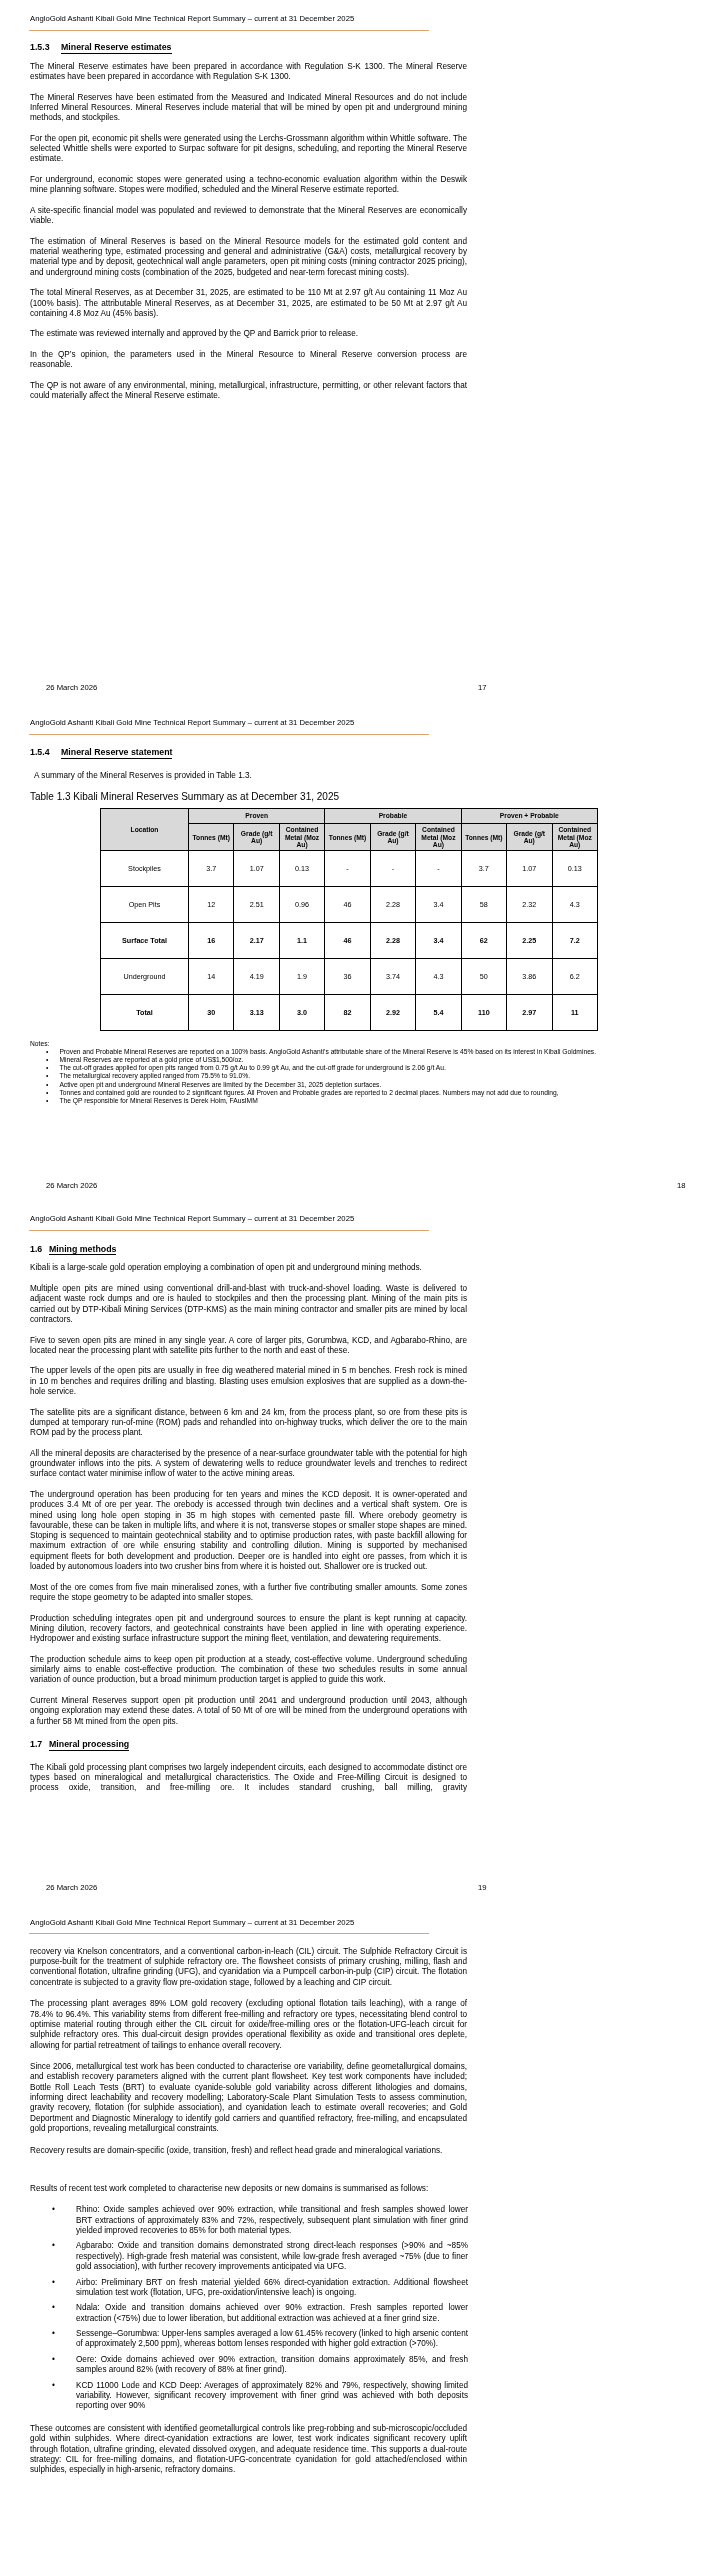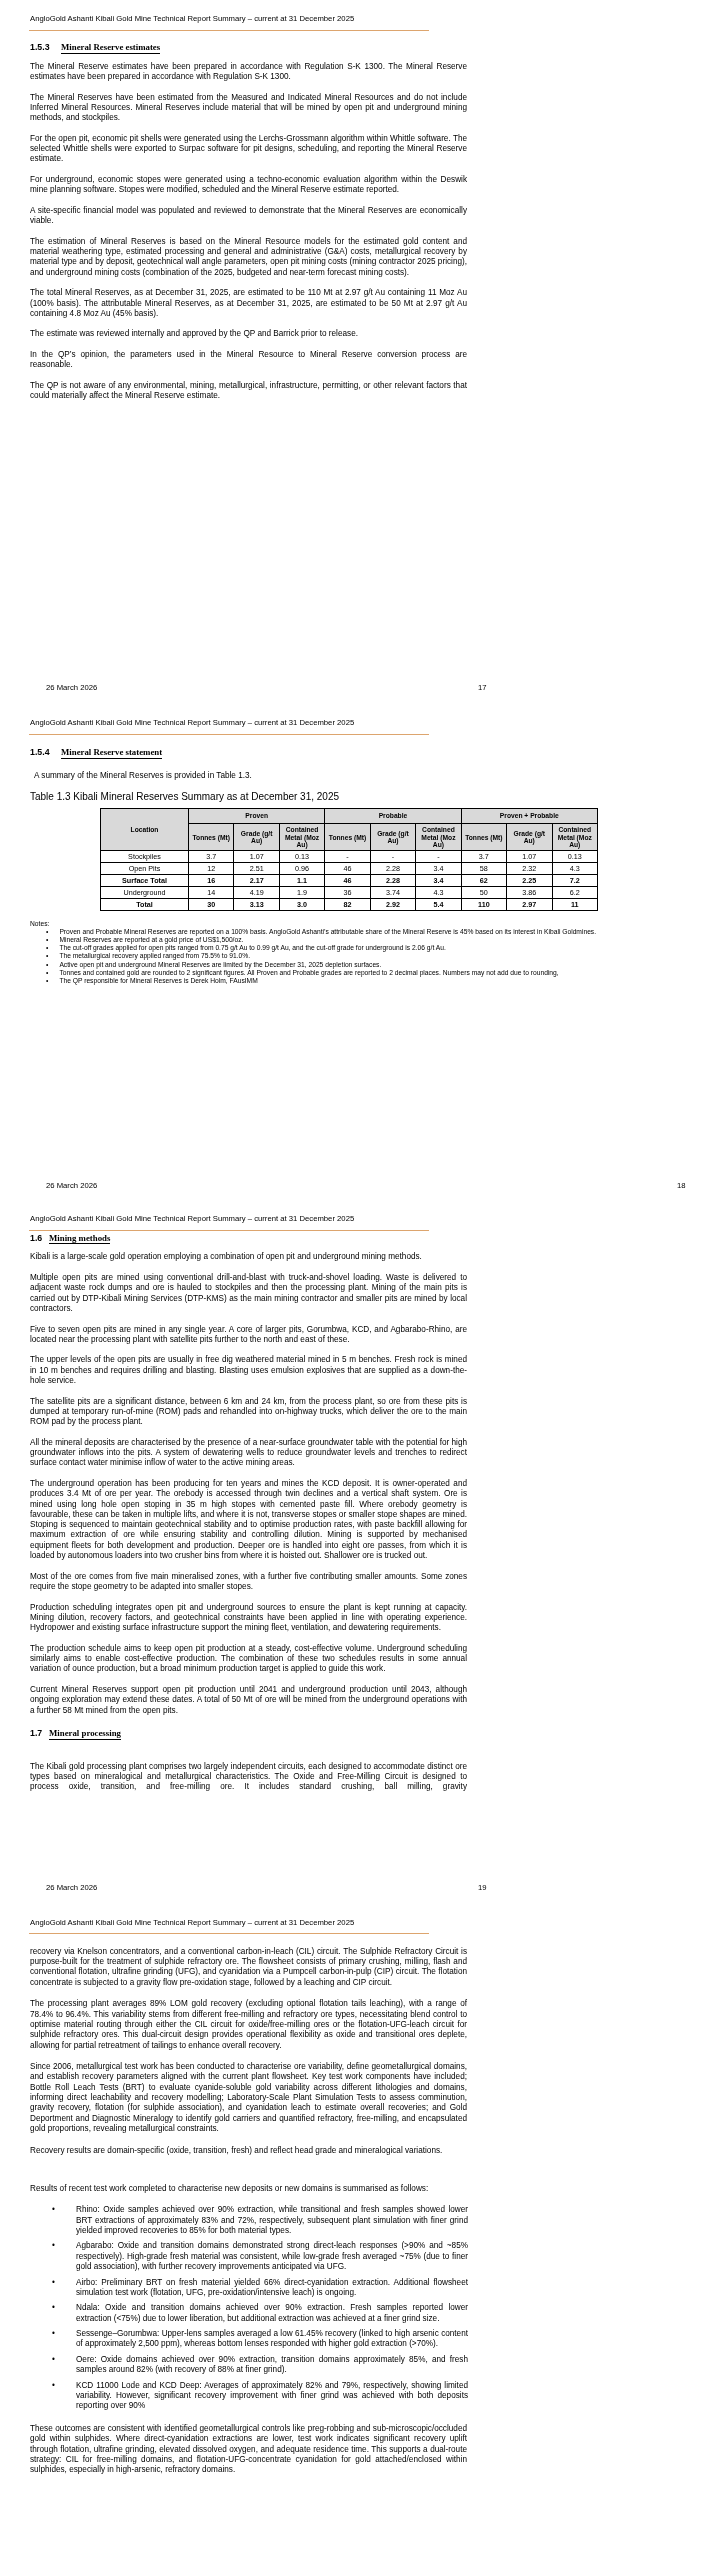--- a/index.html
+++ b/index.html
@@ -10,40 +10,40 @@
   #page3{top:1200px;height:703px;}
   #page4{top:1904px;height:703px;}
 
   .running-header{margin:13.4px 0 0 30px;font-size:7.7px;line-height:9.3px;}
   .rule{margin:6.2px 0 0 29px;width:400px;height:0;border-top:1.5px solid #dda56e;}
 
   .section-heading{margin:11.3px 0 0 30px;font-size:8.8px;line-height:10.3px;font-weight:bold;}
   .section-heading .num{display:inline-block;}
   .num-w60{width:31px;}
   .num-w37{width:19px;}
-  .section-heading .ttl{border-bottom:1px solid #000;padding-bottom:0.5px;font-family:Liberation Serif, serif;}
+  .section-heading .ttl{border-bottom:1px solid #000;padding-bottom:0.5px;}
 
   .para{margin:10.3px 0 0 30px;width:437px;font-size:8.2px;line-height:10.3px;text-align:justify;}
   .para.first{margin-top:9.3px;}
   .cont-start{text-align-last:justify;}
 
   .footer{position:absolute;left:16px;width:703px;height:10.3px;font-size:7.7px;}
   .footer .f-date{position:absolute;left:30px;}
   .footer .f-num{position:absolute;left:462px;}
   .footer .f-num.far-right{left:661px;}
 
   
   .tbl-intro{margin:13.4px 0 0 34px;width:433px;font-size:8.2px;line-height:10.3px;}
   .tbl-caption{margin:10.3px 0 0 30px;width:464px;font-size:10px;line-height:10.3px;}
   table.res{border-collapse:collapse;margin:6.2px 0 0 100px;width:498px;table-layout:fixed;border:1px solid #000;}
   table.res col.c-loc{width:88px;}
   table.res th,table.res td{border:0.5px solid #000;text-align:center;vertical-align:middle;}
   table.res thead th{background:#d9d9d9;font-size:6.7px;font-weight:bold;padding:1.5px 1px;line-height:7.7px;}
   table.res thead tr.grp th{height:11.3px;}
-  table.res tbody td{font-size:7.2px;padding:1px 1px;height:7.7px;}
+  table.res tbody td{font-size:7.2px;padding:13px 1px;height:7.7px;}
   table.res tbody tr.row-bold td{font-weight:bold;border-top:1px solid #000;}
   table.res thead tr.sub th{border-bottom:1px solid #000;}
 
   .notes-label{margin:8.2px 0 0 30px;font-size:6.7px;line-height:8.2px;}
   .note{display:flex;margin:0 0 0 46px;width:556px;font-size:6.7px;line-height:8.2px;}
   .note .dot{width:13.4px;flex:0 0 13.4px;}
   .note .txt{flex:1;}
   .note:first-of-type{margin-top:3.1px;}
 
   
@@ -214,38 +214,38 @@
 
   <div class="footer" style="top:475px">
     <span class="f-date">26 March 2026</span>
     <span class="f-num far-right">18</span>
   </div>
 </section>
 
 <section class="page" id="page3">
   <div class="running-header" style="margin-top:14.4px">AngloGold Ashanti Kibali Gold Mine Technical Report Summary – current at 31 December 2025</div>
   <div class="rule"></div>
-  <div class="section-heading" style="margin-top:2px">
+  <div class="section-heading" style="margin-top:13px">
     <span class="num num-w37">1.6</span><span class="ttl">Mining methods</span>
   </div>
   <p class="para first">Kibali is a large-scale gold operation employing a combination of open pit and underground mining methods.</p>
   <p class="para">Multiple open pits are mined using conventional drill-and-blast with truck-and-shovel loading. Waste is delivered to adjacent waste rock dumps and ore is hauled to stockpiles and then the processing plant.  Mining of the main pits is carried out by DTP-Kibali Mining Services (DTP-KMS) as the main mining contractor and smaller pits are mined by local contractors.</p>
   <p class="para">Five to seven open pits are mined in any single year.  A core of larger pits, Gorumbwa, KCD, and Agbarabo-Rhino, are located near the processing plant with satellite pits further to the north and east of these.</p>
   <p class="para">The upper levels of the open pits are usually in free dig weathered material mined in 5 m benches. Fresh rock is mined in 10 m benches and requires drilling and blasting. Blasting uses emulsion explosives that are supplied as a down-the-hole service.</p>
   <p class="para">The satellite pits are a significant distance, between 6 km and 24 km, from the process plant, so ore from these pits is dumped at temporary run-of-mine (ROM) pads and rehandled into on-highway trucks, which deliver the ore to the main ROM pad by the process plant.</p>
   <p class="para">All the mineral deposits are characterised by the presence of a near-surface groundwater table with the potential for high groundwater inflows into the pits. A system of dewatering wells to reduce groundwater levels and trenches to redirect surface contact water minimise inflow of water to the active mining areas.</p>
   <p class="para">The underground operation has been producing for ten years and mines the KCD deposit.  It is owner-operated and produces 3.4 Mt of ore per year.  The orebody is accessed through twin declines and a vertical shaft system.  Ore is mined using long hole open stoping in 35 m high stopes with cemented paste fill.  Where orebody geometry is favourable, these can be taken in multiple lifts, and where it is not, transverse stopes or smaller stope shapes are mined. Stoping is sequenced to maintain geotechnical stability and to optimise production rates, with paste backfill allowing for maximum extraction of ore while ensuring stability and controlling dilution. Mining is supported by mechanised equipment fleets for both development and production.  Deeper ore is handled into eight ore passes, from which it is loaded by autonomous loaders into two crusher bins from where it is hoisted out.  Shallower ore is trucked out.</p>
   <p class="para">Most of the ore comes from five main mineralised zones, with a further five contributing smaller amounts. Some zones require the stope geometry to be adapted into smaller stopes.</p>
   <p class="para">Production scheduling integrates open pit and underground sources to ensure the plant is kept running at capacity. Mining dilution, recovery factors, and geotechnical constraints have been applied in line with operating experience. Hydropower and existing surface infrastructure support the mining fleet, ventilation, and dewatering requirements.</p>
   <p class="para">The production schedule aims to keep open pit production at a steady, cost-effective volume. Underground scheduling similarly aims to enable cost-effective production.  The combination of these two schedules results in some annual variation of ounce production, but a broad minimum production target is applied to guide this work.</p>
   <p class="para">Current Mineral Reserves support open pit production until 2041 and underground production until 2043, although ongoing exploration may extend these dates. A total of 50 Mt of ore will be mined from the underground operations with a further 58 Mt mined from the open pits.</p>
   <div class="section-heading" style="margin-top:12.4px">
     <span class="num num-w37">1.7</span><span class="ttl">Mineral processing</span>
   </div>
-  <p class="para cont-start" style="margin-top:23px">The Kibali gold processing plant comprises two largely independent circuits, each designed to accommodate distinct ore types based on mineralogical and metallurgical characteristics. The Oxide and Free-Milling Circuit is designed to process oxide, transition, and free-milling ore. It includes standard crushing, ball milling, gravity</p>
+  <p class="para cont-start" style="margin-top:13px">The Kibali gold processing plant comprises two largely independent circuits, each designed to accommodate distinct ore types based on mineralogical and metallurgical characteristics. The Oxide and Free-Milling Circuit is designed to process oxide, transition, and free-milling ore. It includes standard crushing, ball milling, gravity</p>
   <div class="footer" style="top:683px">
     <span class="f-date">26 March 2026</span>
     <span class="f-num">19</span>
   </div>
 </section>
 
 <section class="page" id="page4">
   <div class="running-header" style="margin-top:14px">AngloGold Ashanti Kibali Gold Mine Technical Report Summary – current at 31 December 2025</div>
   <div class="rule"></div>
   <p class="para" style="margin-top:12.4px">recovery via Knelson concentrators, and a conventional carbon-in-leach (CIL) circuit. The Sulphide Refractory Circuit is purpose-built for the treatment of sulphide refractory ore. The flowsheet consists of primary crushing, milling, flash and conventional flotation, ultrafine grinding (UFG), and cyanidation via a Pumpcell carbon-in-pulp (CIP) circuit. The flotation concentrate is subjected to a gravity flow pre-oxidation stage, followed by a leaching and CIP circuit.</p>

